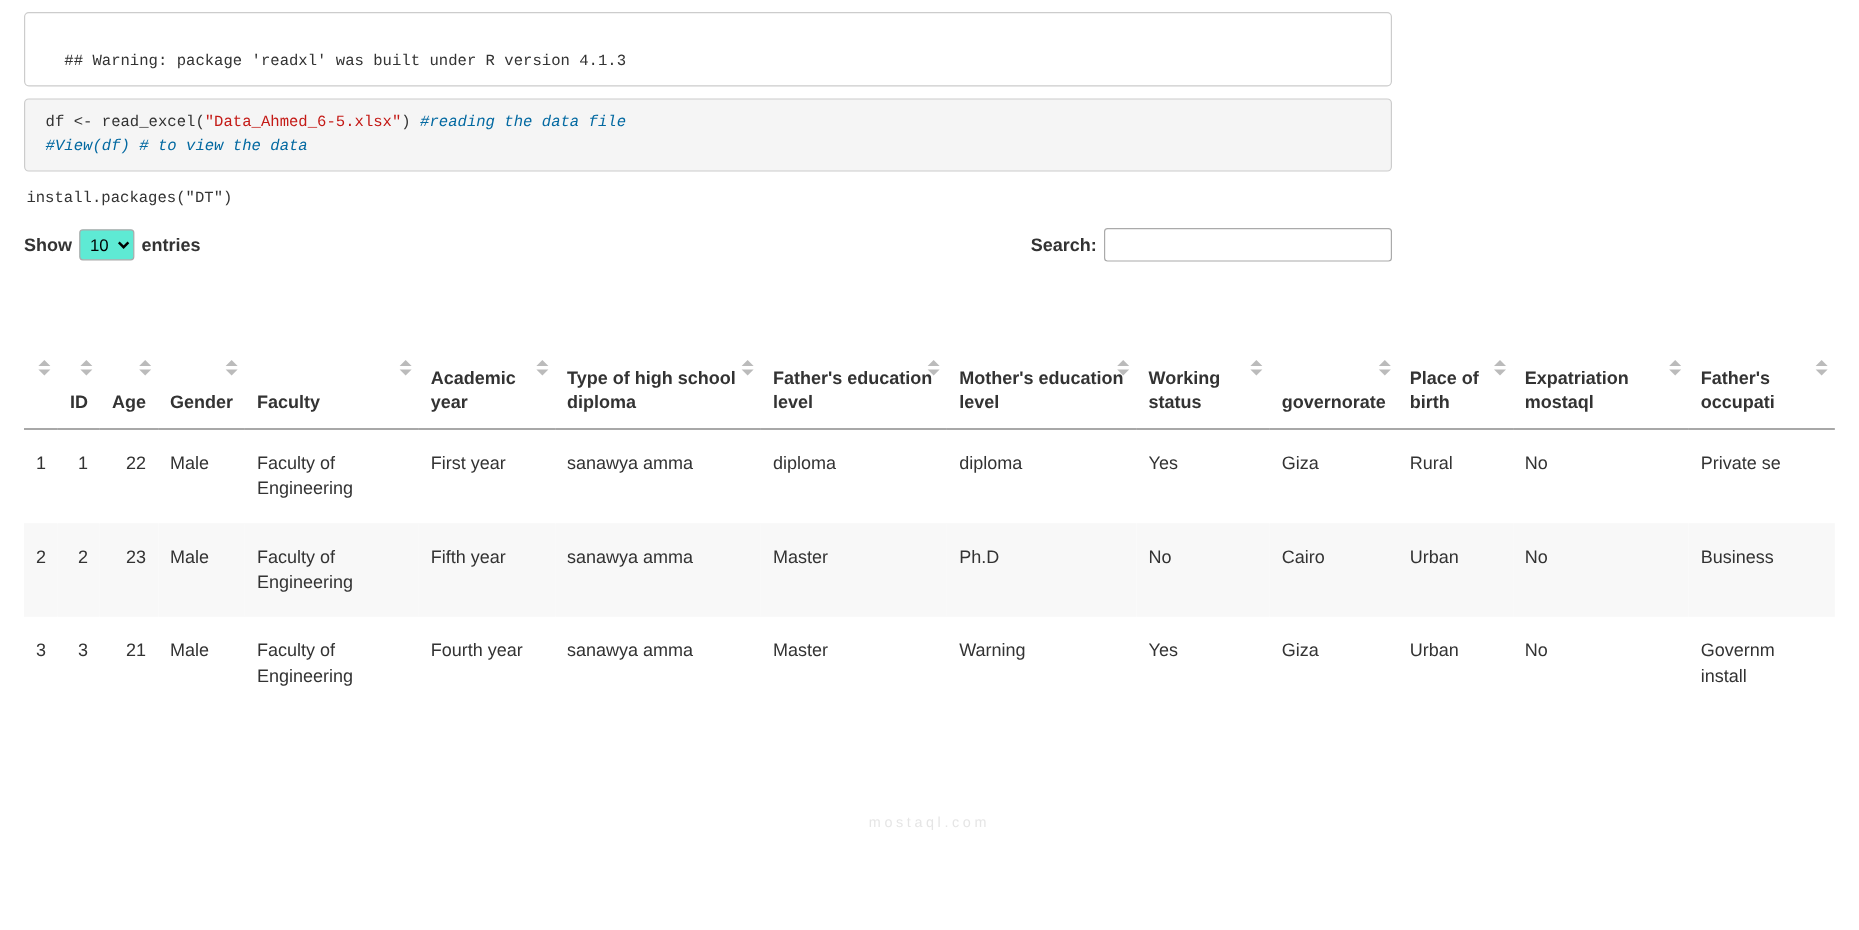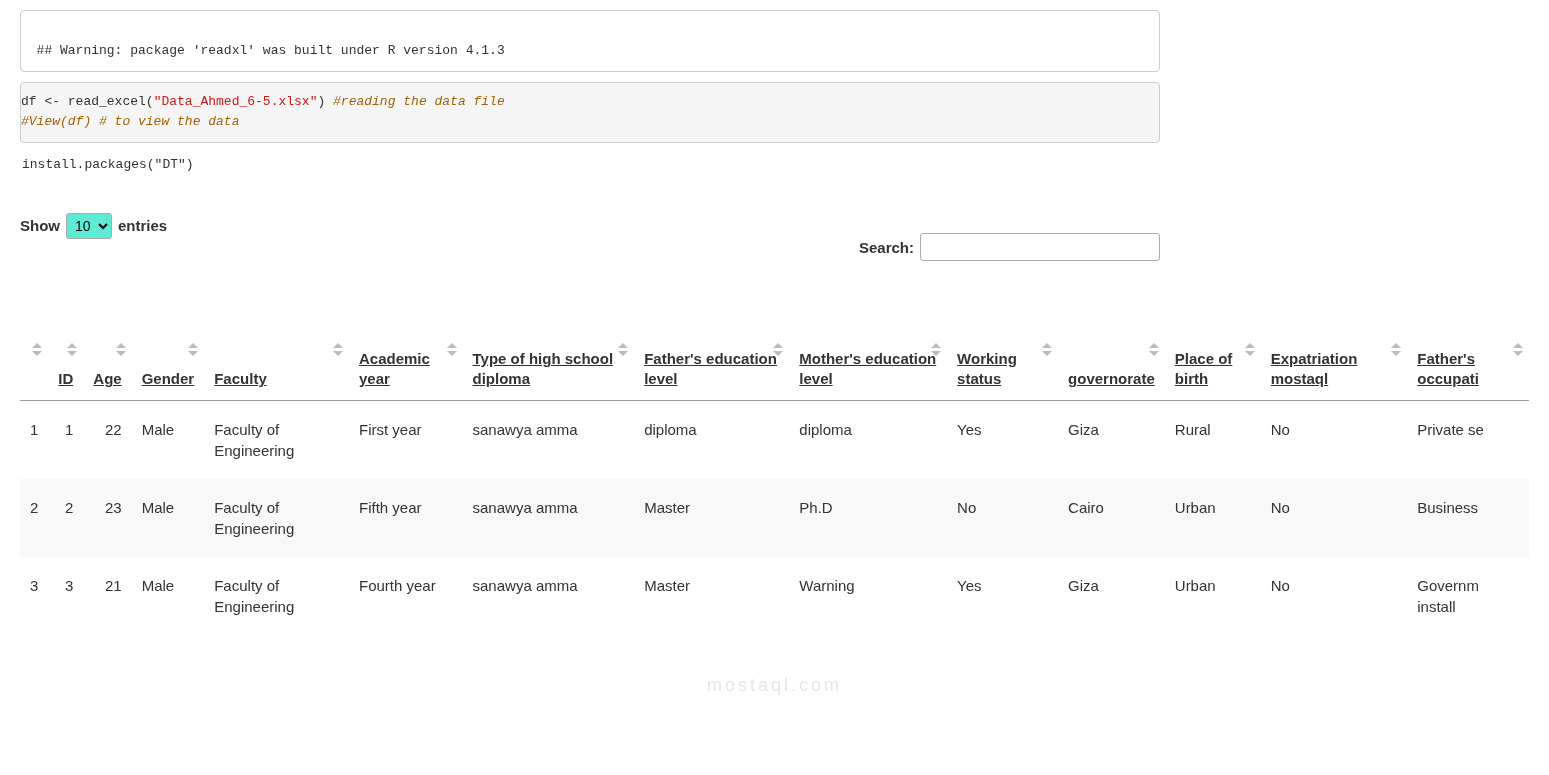--- a/index.html
+++ b/index.html
@@ -9,54 +9,54 @@
     color: #333;
     margin: 0;
     padding: 10px 20px;
     background: #fff;
   }
   .code-block {
     font-family: "Courier New", Courier, monospace;
     font-size: 13px;
     border: 1px solid #ccc;
     border-radius: 4px;
-    padding: 9px 0;
+    padding: 9px 17px;
     margin-bottom: 10px;
     white-space: pre;
     line-height: 1.6;
     max-width: 1140px;
   }
   .output-block { background: #fff; }
   .source-block { background: #f5f5f5; }
   .plain-code {
     font-family: "Courier New", Courier, monospace;
     font-size: 13px;
     padding: 4px 2px 18px 2px;
     white-space: pre;
   }
   .string { color: #c41a16; }
-  .comment { color: #a16207; font-style: italic; }
+  .comment { color: #0369a1; font-style: italic; }
   .dt-controls {
     max-width: 1140px;
     display: flex;
     justify-content: space-between;
     align-items: center;
     font-weight: bold;
     font-size: 15px;
     margin-bottom: 8px;
   }
   .dt-length { display: flex; align-items: center; gap: 6px; justify-content: center; }
   .dt-length select {
     font-size: 14px;
     padding: 3px 4px;
     border: 1px solid #aaa;
     border-radius: 3px;
     background: #5eead4;
   }
-  .dt-search { display: flex; align-items: center; gap: 6px; margin-top: 43px; }
+  .dt-search { display: flex; align-items: center; gap: 6px; }
   .dt-search input {
     width: 240px;
     height: 28px;
     border: 1px solid #aaa;
     border-radius: 3px;
     padding: 0 6px;
     font-size: 14px;
   }
   table.data {
     width: 100%;
@@ -65,21 +65,20 @@
     font-size: 15px;
   }
   table.data th {
     text-align: left;
     font-weight: bold;
     vertical-align: bottom;
     padding: 8px 10px 10px 10px;
     border-bottom: 1px solid #999;
     position: relative;
     line-height: 1.35;
-    text-decoration: underline;
   }
   .sort-icons {
     position: absolute;
     right: 6px;
     top: 2px;
     width: 10px;
     height: 14px;
   }
   .sort-icons::before, .sort-icons::after {
     content: "";
@@ -109,21 +108,21 @@
     font-size: 42px;
     font-weight: bold;
     color: rgba(180,180,180,0.35);
     text-align: center;
     line-height: 1;
     pointer-events: none;
     font-family: Arial, sans-serif;
   }
   .watermark .sub {
     display: block;
-    font-size: 18px;
+    font-size: 12px;
     letter-spacing: 3px;
     font-weight: normal;
     margin-top: 6px;
   }
 </style>
 </head>
 <body>
 
 <div class="code-block output-block">
   <span>## Warning: package 'readxl' was built under R version 4.1.3</span>

